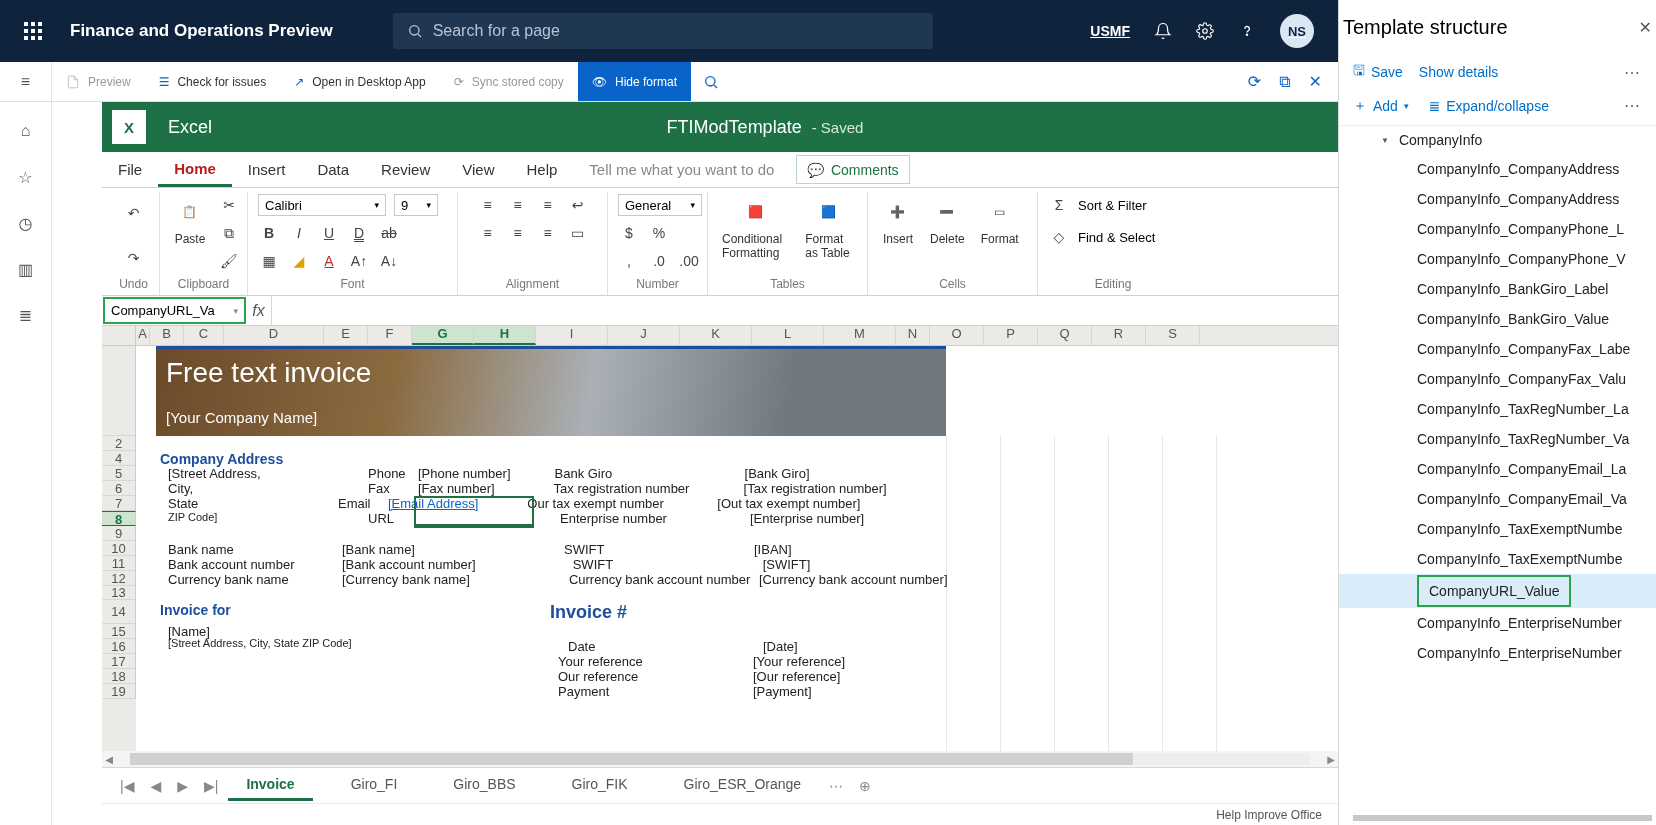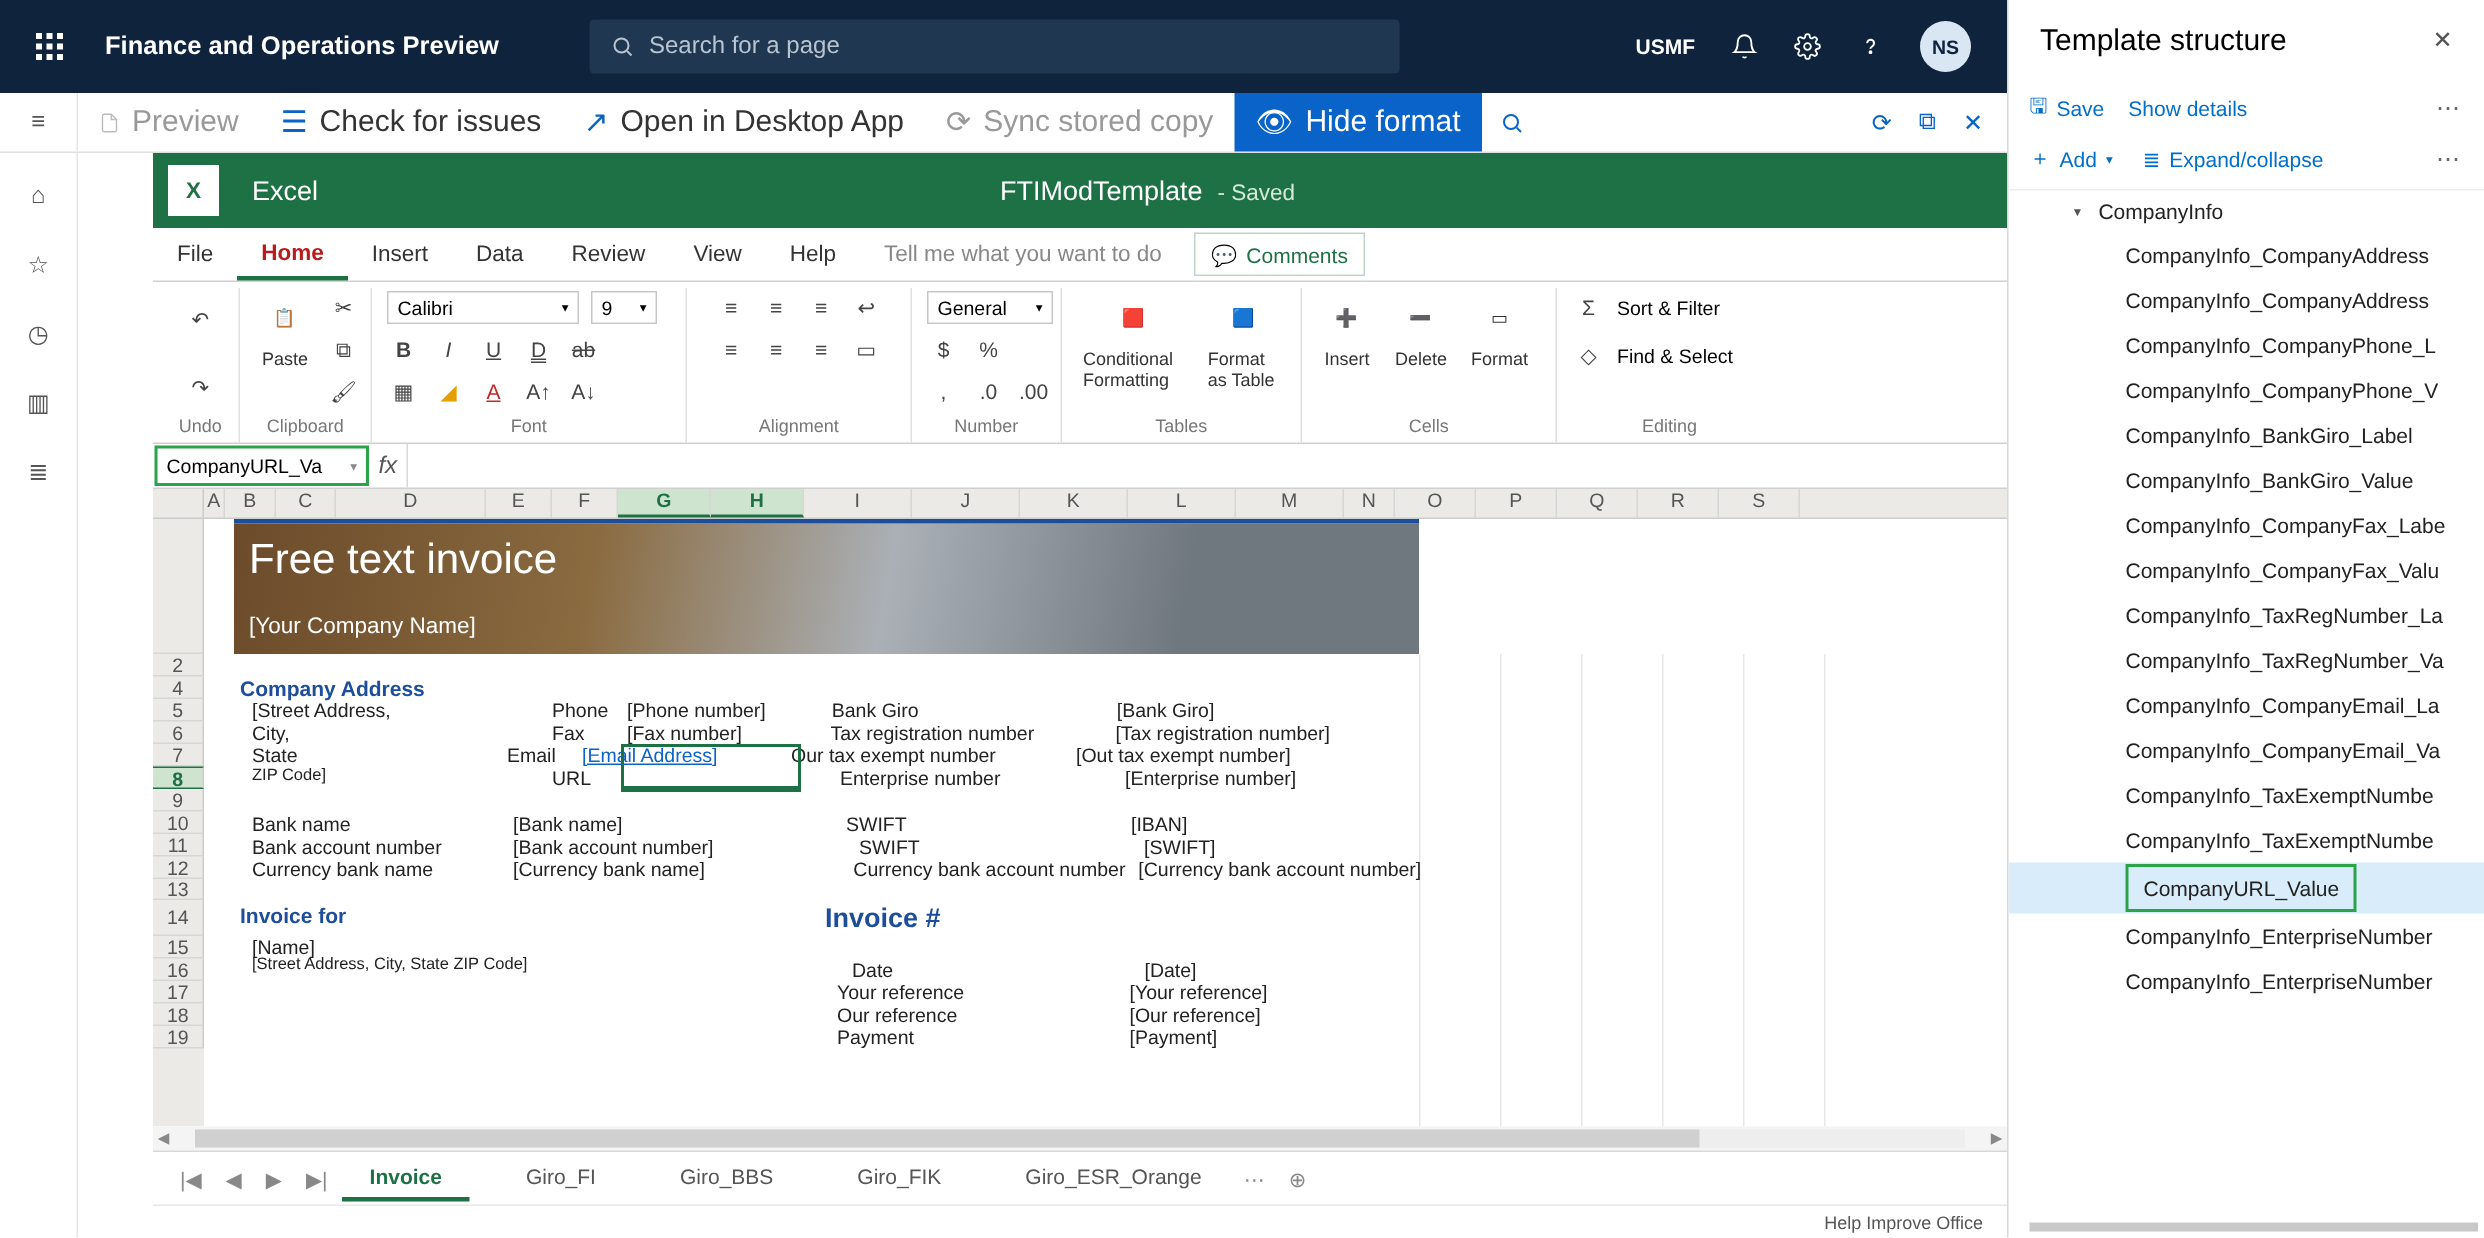--- a/index.html
+++ b/index.html
@@ -8,31 +8,31 @@
     
     .main-area { flex: 1; display: flex; flex-direction: column; min-width: 0; }
 
     
     .topbar { background: #10233c; height: 62px; display: flex; align-items: center; color: #fff; padding: 0 16px; }
     .waffle { width: 34px; height: 34px; display: grid; grid-template-columns: repeat(3,4px); grid-template-rows: repeat(3,4px); gap: 3px; justify-content: center; align-content: center; margin-right: 20px;}
     .waffle span { background: #fff; width: 4px; height: 4px;}
     .topbar-title { font-size: 17px; font-weight: 600; }
     .searchbox { margin-left: 60px; width: 540px; height: 36px; background: #203752; border-radius: 3px; display: flex; align-items: center; padding: 0 14px; color: #b8c4d2;}
     .searchbox svg { margin-right: 10px;}
-    .topbar-right { margin-left: auto; display: flex; align-items: center; gap: 24px; padding-right: 8px;}
+    .topbar-right { margin-left: auto; display: flex; align-items: center; gap: 24px; padding-right: 8px; text-decoration: underline;}
     .topbar-right .txt { font-size: 14px; font-weight: 600;}
     .avatar { background: #d9e7f4; color: #10233c; width: 34px; height: 34px; border-radius: 50%; display: flex; align-items: center; justify-content: center; font-weight: 600; font-size: 13px;}
     .icon-w { color: #fff; display: flex; }
 
     
     .cmdbar-row { display: flex; height: 40px; border-bottom: 1px solid #e0e0e0; }
     .leftnav { width: 52px; border-right: 1px solid #e5e5e5; display: flex; flex-direction: column; }
     .leftnav div { height: 46px; display: flex; align-items: center; justify-content: center; color: #555; }
     .cmdbar { flex: 1; display: flex; align-items: stretch; }
-    .cmd-item { display: flex; align-items: center; padding: 0 14px; gap: 8px; font-size: 20px; color: #333; cursor: pointer;}
+    .cmd-item { display: flex; align-items: center; padding: 0 14px; gap: 8px; font-size: 12px; color: #333; cursor: pointer;}
     .cmd-item.disabled { color: #999;}
     .cmd-item.blue { background: #0a63c9; color: #fff;}
     .cmd-item.icon-only { padding: 0 12px;}
     .cmdbar-right { margin-left: auto; display: flex; align-items: center; gap: 18px; padding-right: 16px;}
     .cmdbar-right div { color: #0a63c9;}
 
     
     .body-row { flex: 1; display: flex; min-height: 0;}
     .leftnav-full { width: 52px; border-right: 1px solid #e5e5e5; display: flex; flex-direction: column; padding-top: 6px;}
     .leftnav-full div { height: 46px; display: flex; align-items: center; justify-content: center; color: #555;}
@@ -99,21 +99,21 @@
 
     
     .sheettabs { height: 36px; display: flex; align-items: center; border-top:1px solid #d8d8d8; gap: 4px; padding-left: 12px; font-size: 14px;}
     .sheettabs .nav { color: #888; padding: 0 6px;}
     .stab { padding: 6px 18px; color: #555;}
     .stab.active { color: #1e7145; font-weight: 700; border-bottom: 3px solid #1e7145;}
     .status-footer { height: 22px; display:flex; justify-content:flex-end; align-items:center; padding-right: 16px; font-size: 12px; color:#555; border-top:1px solid #e8e8e8;}
 
     
     .rightpanel { width: 318px; border-left: 1px solid #d8d8d8; display:flex; flex-direction:column; background:#fff;}
-    .rp-head { height: 54px; display: flex; align-items: center; padding: 0 21px; font-size: 20px;}
+    .rp-head { height: 54px; display: flex; align-items: center; padding: 0 4px; font-size: 20px;}
     .rp-head .close { margin-left: auto; font-size: 16px; color:#555;}
     .rp-row1 { display: flex; align-items: center; padding: 6px 14px; gap: 16px;}
     .rp-link { color: #006fc8; font-size: 14px; display:flex; align-items:center; gap:6px;}
     .rp-row1 .dots{ margin-left:auto; color:#666; letter-spacing:2px;}
     .rp-row2 { display: flex; align-items: center; padding: 6px 14px 10px 14px; gap: 20px; border-bottom: 1px solid #eee;}
     .tree { flex:1; overflow:auto; font-size: 14px; color:#222;}
     .tree-root { display:flex; align-items:center; padding: 6px 0 6px 42px; gap: 10px;}
     .tree-root .caret { font-size: 8px; color:#555;}
     .tree-item { padding: 7px 0 7px 78px; white-space:nowrap; overflow:hidden; text-overflow:clip;}
     .tree-item.sel { background: #d9ecfa;}

